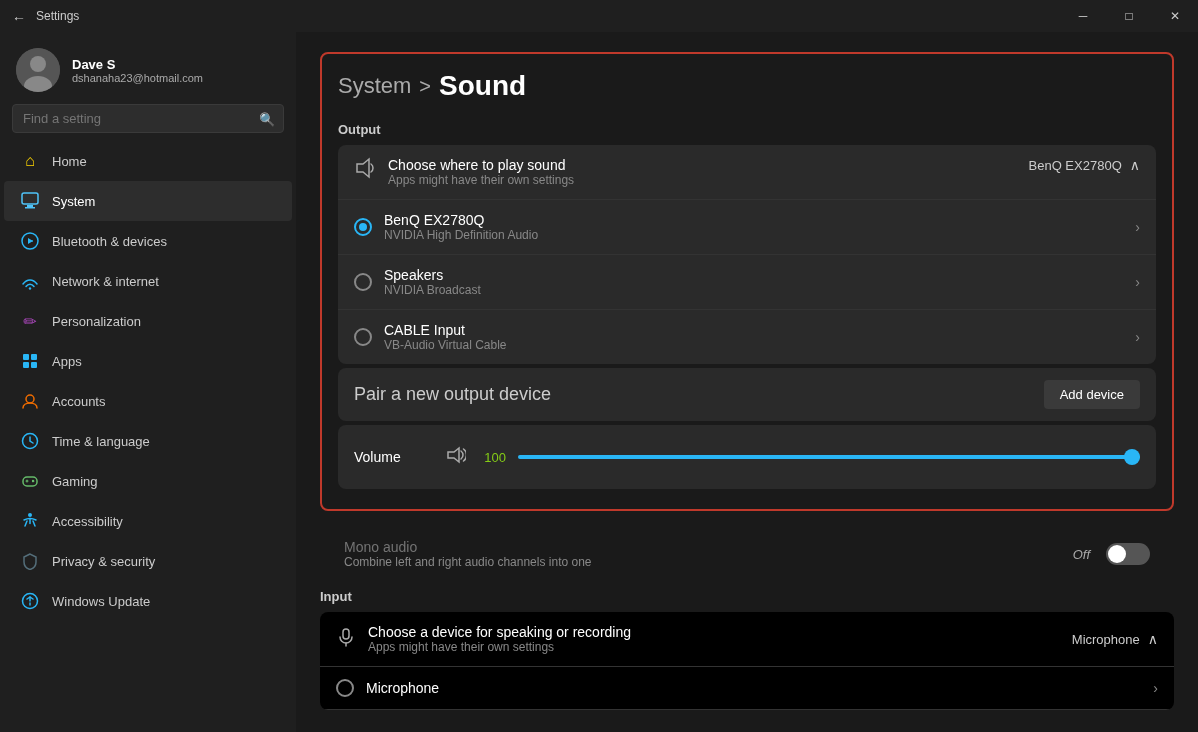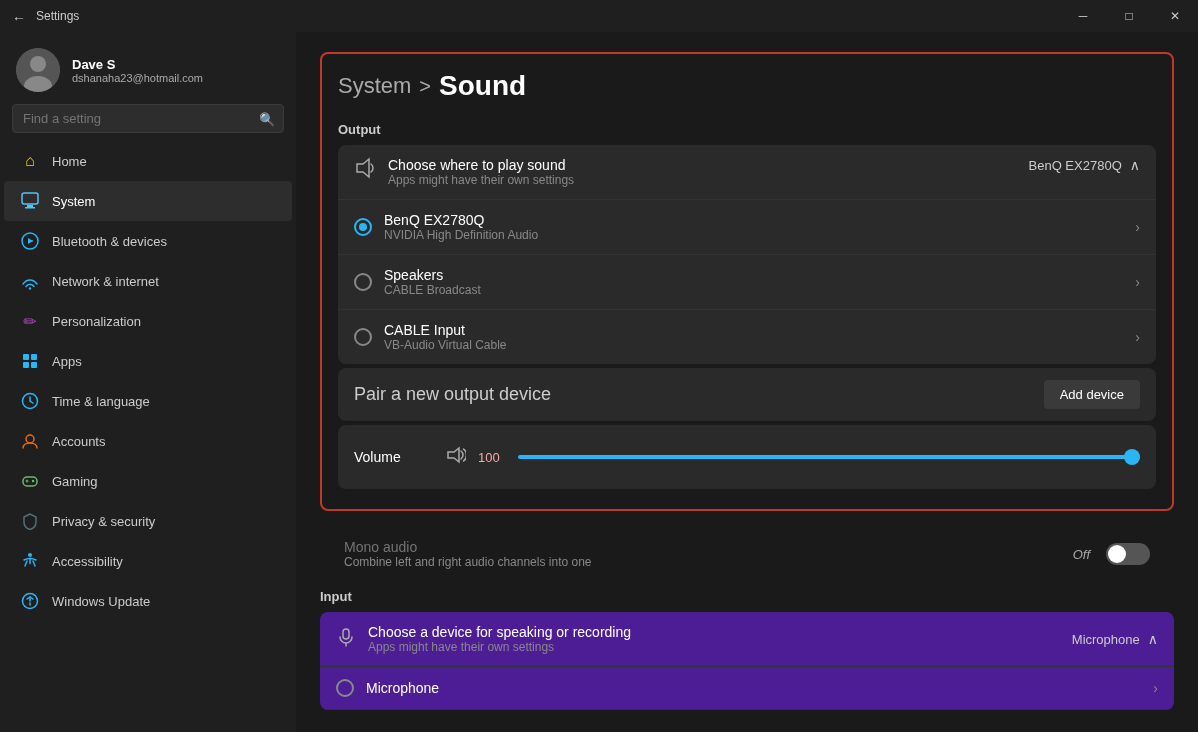--- a/index.html
+++ b/index.html
@@ -286,21 +286,21 @@
       display: flex;
       align-items: center;
       gap: 12px;
       padding: 20px 16px;
       background: #2a2a2a;
       border-radius: 8px;
       margin-bottom: 4px;
     }
     .volume-label { font-size: 14px; color: #fff; flex: 0 0 80px; }
     .volume-icon { color: #aaa; font-size: 16px; margin-left: auto; }
-    .volume-number { font-size: 13px; color: #fca5a5; min-width: 28px; }
+    .volume-number { font-size: 13px; color: #84cc16; min-width: 28px; text-align: right; }
     .volume-slider-wrap { flex: 1; position: relative; display: flex; align-items: center; }
     .volume-slider {
       -webkit-appearance: none;
       appearance: none;
       width: 100%;
       height: 4px;
       border-radius: 2px;
       background: linear-gradient(to right, #29b6f6 100%, #555 100%);
       outline: none;
       cursor: pointer;
@@ -349,21 +349,21 @@
 
     .input-section-title {
       font-size: 13px;
       font-weight: 600;
       color: #ccc;
       margin-bottom: 8px;
       margin-top: 8px;
     }
 
     .input-card {
-      background: #4c1d95;
+      background: #000000;
       border-radius: 8px;
       overflow: hidden;
       margin-bottom: 4px;
     }
     .input-device-header {
       display: flex;
       align-items: center;
       padding: 12px 16px;
       gap: 12px;
       cursor: pointer;
@@ -463,63 +463,63 @@
         <svg width="18" height="18" viewBox="0 0 18 18" fill="none">
           <rect x="2" y="2" width="6" height="6" rx="1" fill="#29b6f6"></rect>
           <rect x="10" y="2" width="6" height="6" rx="1" fill="#29b6f6"></rect>
           <rect x="2" y="10" width="6" height="6" rx="1" fill="#29b6f6"></rect>
           <rect x="10" y="10" width="6" height="6" rx="1" fill="#29b6f6"></rect>
         </svg>
       </span>
       <span>Apps</span>
     </div>
     <div class="nav-item">
+      <span class="nav-icon accounts">
+        <svg width="18" height="18" viewBox="0 0 18 18" fill="none">
+          <circle cx="9" cy="7" r="4" stroke="#ef6c00" stroke-width="1.5"></circle>
+          <path d="M2 16c0-3 3-5 7-5s7 2 7 5" stroke="#ef6c00" stroke-width="1.5" stroke-linecap="round"></path>
+        </svg>
+      </span>
+      <span>Accounts</span>
+    </div>
+    <div class="nav-item">
       <span class="nav-icon time">
         <svg width="18" height="18" viewBox="0 0 18 18" fill="none">
           <circle cx="9" cy="9" r="7.5" stroke="#29b6f6" stroke-width="1.5"></circle>
           <path d="M9 5v4l3 2" stroke="#29b6f6" stroke-width="1.5" stroke-linecap="round"></path>
         </svg>
       </span>
       <span>Time &amp; language</span>
     </div>
     <div class="nav-item">
-      <span class="nav-icon accounts">
-        <svg width="18" height="18" viewBox="0 0 18 18" fill="none">
-          <circle cx="9" cy="7" r="4" stroke="#ef6c00" stroke-width="1.5"></circle>
-          <path d="M2 16c0-3 3-5 7-5s7 2 7 5" stroke="#ef6c00" stroke-width="1.5" stroke-linecap="round"></path>
-        </svg>
-      </span>
-      <span>Accounts</span>
-    </div>
-    <div class="nav-item">
       <span class="nav-icon gaming">
         <svg width="18" height="18" viewBox="0 0 18 18" fill="none">
           <rect x="2" y="5" width="14" height="9" rx="4" stroke="#66bb6a" stroke-width="1.5"></rect>
           <path d="M7 9H5M6 8v2M12 9h1M11.5 8.5l1 1M12.5 8.5l-1 1" stroke="#66bb6a" stroke-width="1.2" stroke-linecap="round"></path>
         </svg>
       </span>
       <span>Gaming</span>
-    </div>
-    <div class="nav-item">
-      <span class="nav-icon privacy">
-        <svg width="18" height="18" viewBox="0 0 18 18" fill="none">
-          <path d="M9 2L3 5v5c0 4 2.5 6.5 6 7.5 3.5-1 6-3.5 6-7.5V5L9 2z" stroke="#546e7a" stroke-width="1.5"></path>
-        </svg>
-      </span>
-      <span>Privacy &amp; security</span>
     </div>
     <div class="nav-item">
       <span class="nav-icon accessibility">
         <svg width="18" height="18" viewBox="0 0 18 18" fill="none">
           <circle cx="9" cy="3" r="2" fill="#29b6f6"></circle>
           <path d="M3 8c2-1 4-1.5 6-1.5S13 7 15 8" stroke="#29b6f6" stroke-width="1.5" stroke-linecap="round"></path>
           <path d="M9 6.5v5M6 9l-2 5M12 9l2 5" stroke="#29b6f6" stroke-width="1.5" stroke-linecap="round"></path>
         </svg>
       </span>
       <span>Accessibility</span>
+    </div>
+    <div class="nav-item">
+      <span class="nav-icon privacy">
+        <svg width="18" height="18" viewBox="0 0 18 18" fill="none">
+          <path d="M9 2L3 5v5c0 4 2.5 6.5 6 7.5 3.5-1 6-3.5 6-7.5V5L9 2z" stroke="#546e7a" stroke-width="1.5"></path>
+        </svg>
+      </span>
+      <span>Privacy &amp; security</span>
     </div>
     <div class="nav-item">
       <span class="nav-icon update">
         <svg width="18" height="18" viewBox="0 0 18 18" fill="none">
           <circle cx="9" cy="9" r="7.5" stroke="#29b6f6" stroke-width="1.5"></circle>
           <path d="M9 5v4" stroke="#29b6f6" stroke-width="1.5" stroke-linecap="round"></path>
           <path d="M6 7l3-2 3 2" stroke="#29b6f6" stroke-width="1.5" stroke-linecap="round" stroke-linejoin="round"></path>
           <path d="M9 13v-2" stroke="#29b6f6" stroke-width="1.5" stroke-linecap="round"></path>
         </svg>
       </span>
@@ -562,21 +562,21 @@
           <div class="device-option-text">
             <div class="device-option-name">BenQ EX2780Q</div>
             <div class="device-option-sub">NVIDIA High Definition Audio</div>
           </div>
           <span class="chevron-right">›</span>
         </div>
         <div class="device-option">
           <div class="radio-btn"></div>
           <div class="device-option-text">
             <div class="device-option-name">Speakers</div>
-            <div class="device-option-sub">CABLE Broadcast</div>
+            <div class="device-option-sub">NVIDIA Broadcast</div>
           </div>
           <span class="chevron-right">›</span>
         </div>
         <div class="device-option">
           <div class="radio-btn"></div>
           <div class="device-option-text">
             <div class="device-option-name">CABLE Input</div>
             <div class="device-option-sub">VB-Audio Virtual Cable</div>
           </div>
           <span class="chevron-right">›</span>

